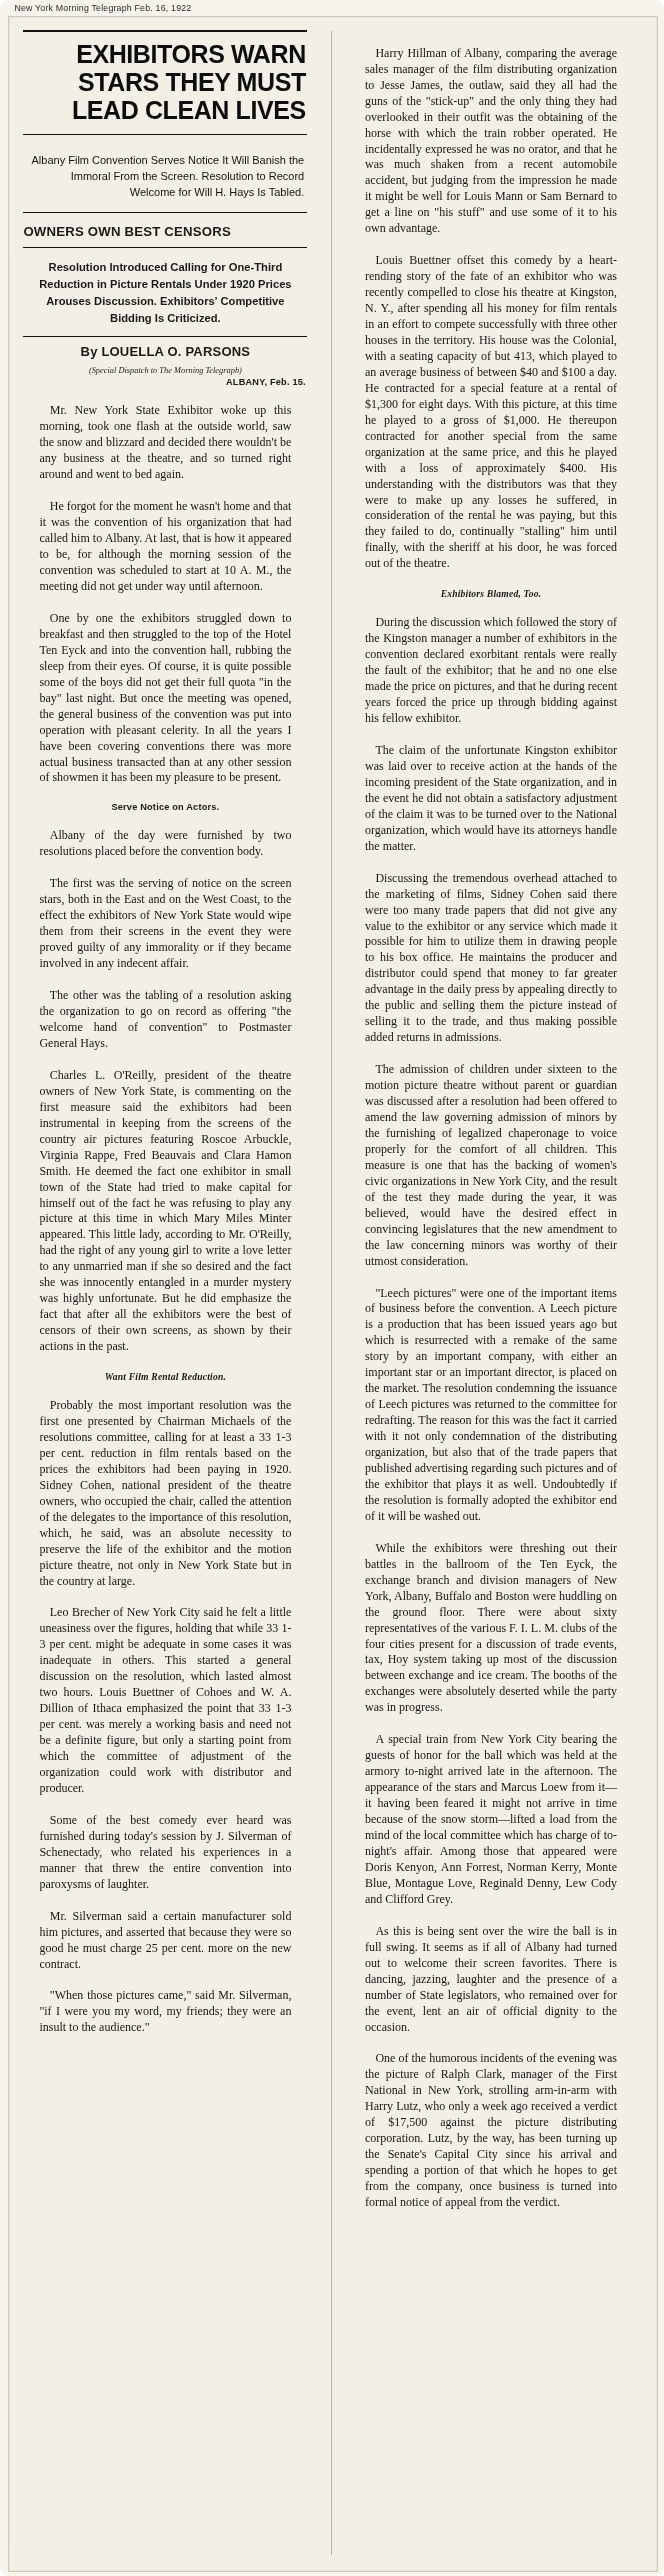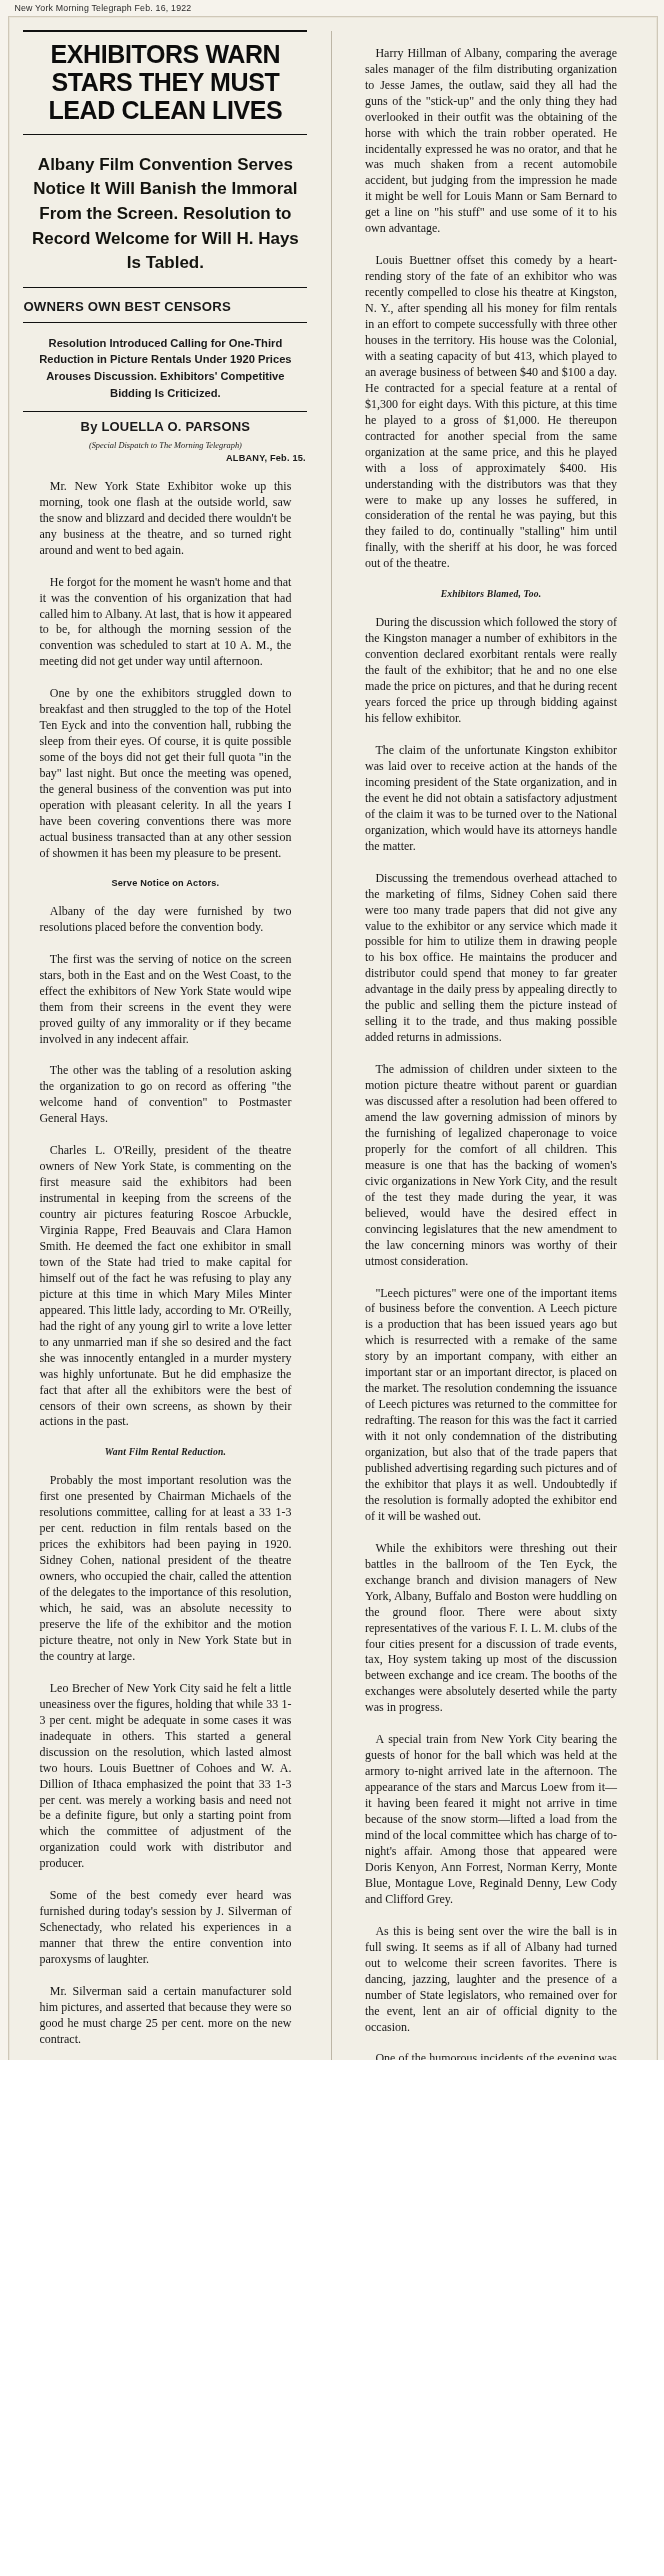--- a/index.html
+++ b/index.html
@@ -8,23 +8,24 @@
     background: #ffffff;
   }
   body {
     width: 664px;
     font-family: "Liberation Serif", serif;
     color: #1a1a1a;
   }
   .page {
     position: relative;
     width: 664px;
-    height: 2060px;
+    height: 2576px;
     background: #f6f3ec;
     overflow: hidden;
+    border-radius: 9px;
   }
   .masthead {
     position: absolute;
     left: 14.4px;
     top: 3.2px;
     font-family: "Liberation Sans", sans-serif;
     font-size: 8.8px;
     letter-spacing: 0.2px;
     color: #2a2a2a;
   }
@@ -70,29 +71,29 @@
     border-bottom: 1.6px solid #111;
     padding: 8px 1.6px 9.6px 1.6px;
     margin-bottom: 8px;
   }
   .hl1 {
     font-family: "Liberation Sans", sans-serif;
     font-weight: bold;
     font-size: 25px;
     line-height: 1.13;
     letter-spacing: -0.4px;
-    text-align: center;
+    text-align: right;
     color: #0d0d0d;
   }
   .deck {
     font-family: "Liberation Sans", sans-serif;
-    font-weight: bold;
-    font-size: 17px;
+    font-weight: normal;
+    font-size: 11px;
     line-height: 1.45;
-    text-align: center;
+    text-align: right;
     color: #14140f;
     border-bottom: 0.8px solid #111;
     padding: 9.6px 3.2px 11.2px 3.2px;
     margin-bottom: 8px;
   }
   .subhead-big {
     font-family: "Liberation Sans", sans-serif;
     font-weight: bold;
     font-size: 13.2px;
     text-align: left;

